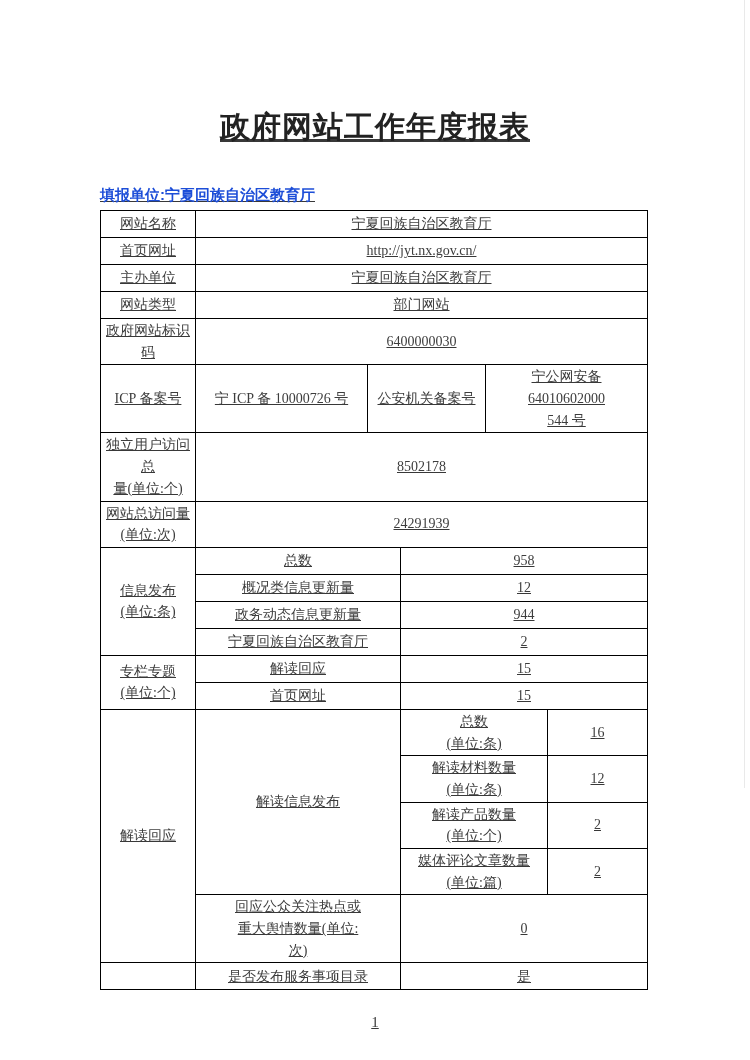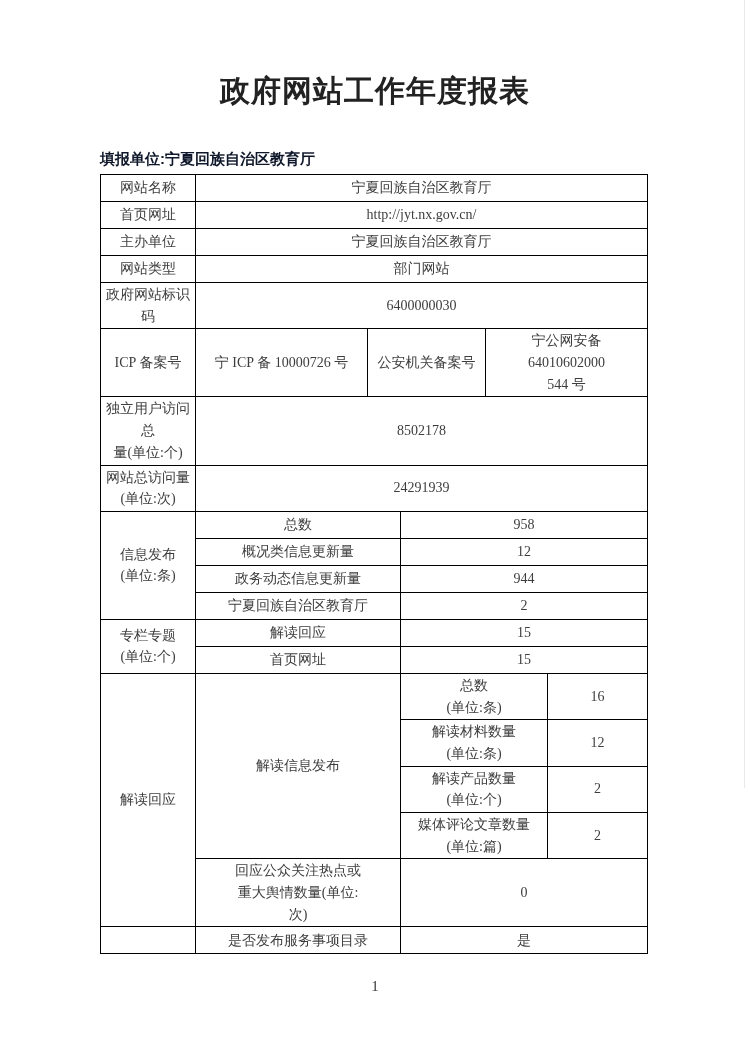--- a/index.html
+++ b/index.html
@@ -12,22 +12,23 @@
     height: 1060px;
     overflow: hidden;
     font-family: "Liberation Serif", "DejaVu Serif", serif;
     color: #383838;
     position: relative;
   }
   .page {
     box-sizing: border-box;
     width: 750px;
     height: 788px;
-    padding-top: 76px;
+    padding-top: 112px;
     position: relative;
+    text-decoration: underline;
   }
   .page-edge {
     position: absolute;
     top: 0;
     right: 5px;
     width: 1px;
     height: 100%;
     background: #e9e9e9;
   }
   .doc-title {
@@ -44,21 +45,21 @@
     font-size: 17px;
     margin-top: 32px;
     color: #3c3c3c;
     line-height: 1.2;
   }
   .reporting-unit {
     margin: 44px 0 0 100px;
     font-size: 15px;
     font-weight: bold;
     font-family: "Liberation Sans", "DejaVu Sans", sans-serif;
-    color: #0f172a;
+    color: #1d4ed8;
     line-height: 1.2;
   }
   table.report {
     margin: 6px 0 0 100px;
     width: 547px;
     border-collapse: collapse;
     table-layout: fixed;
     font-size: 14px;
     color: #3d3d3d;
   }

